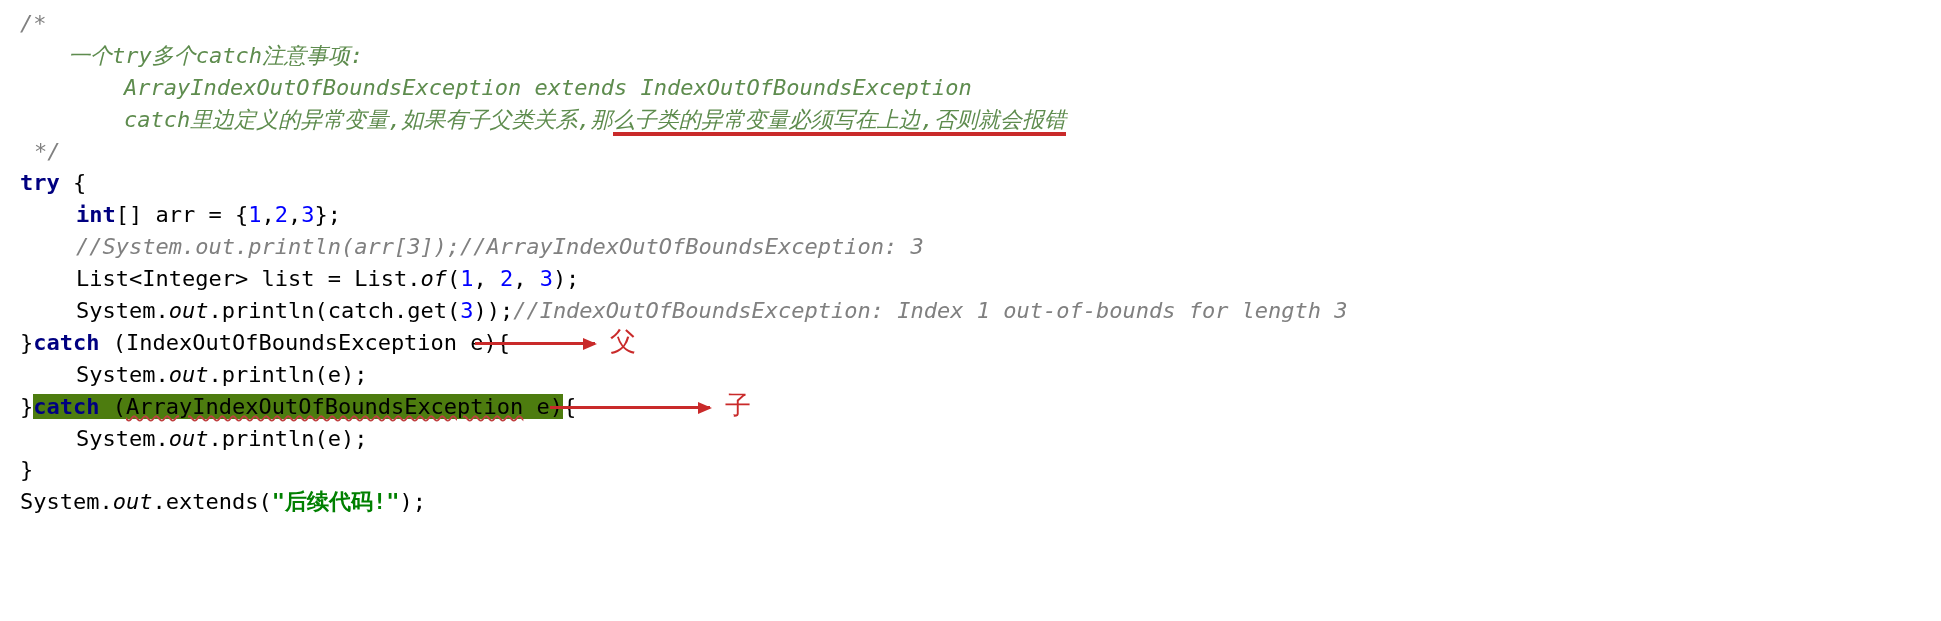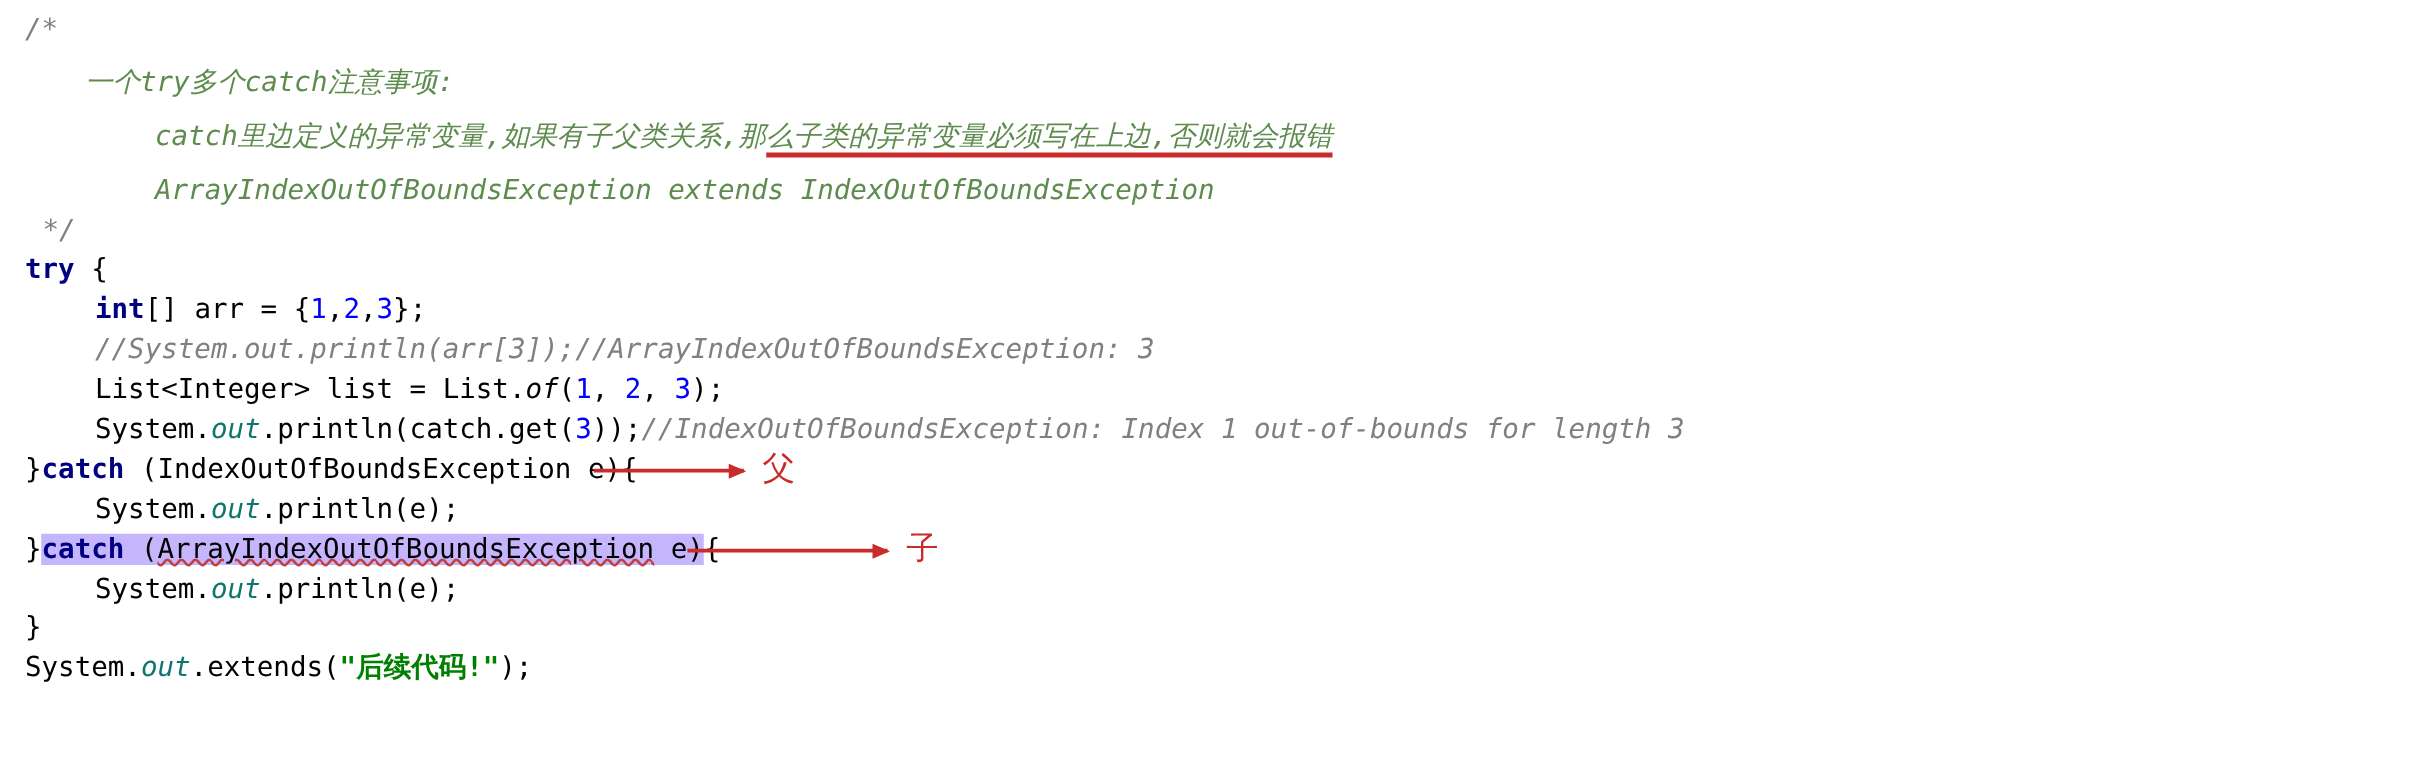--- a/index.html
+++ b/index.html
@@ -6,28 +6,28 @@
     margin: 0;
     padding: 8px 20px;
     background: #ffffff;
     font-family: "Consolas", "Microsoft YaHei", "SimSun", monospace;
     font-size: 22px;
     line-height: 1.45;
     white-space: nowrap;
     position: relative;
   }
   .comment-block { color: #808080; font-style: italic; }
-  .comment-green { color: #5e8c4e; font-style: italic; margin-top: 11px; }
+  .comment-green { color: #5e8c4e; font-style: italic; }
   .kw { color: #000080; font-weight: bold; }
   .ident { color: #000000; }
-  .field { color: #0f766e; font-style: italic; text-align: center; }
+  .field { color: #000000; font-style: italic; text-align: center; }
   .num { color: #0000ff; }
   .str { color: #008000; font-weight: bold; }
   .highlight-err {
-    background: #c4b5fd;
+    background: #4d7c0f;
   }
   .wavy-err {
     text-decoration: underline wavy #c04040;
     text-decoration-thickness: 1.5px;
   }
   .red-underline {
     border-bottom: 4px solid #c92a2a;
   }
   .indent1 { padding-left: 48px; }
   .indent2 { padding-left: 104px; }
@@ -55,24 +55,24 @@
   }
 </style>
 </head>
 <body>
 
 <div>
   <div class="comment-block">/*</div>
   <div class="indent1 comment-green">
     <span>一个</span><span>try</span><span>多个</span><span>catch</span><span>注意事项:</span>
   </div>
+  <div class="indent2 comment-green">ArrayIndexOutOfBoundsException extends IndexOutOfBoundsException</div>
   <div class="indent2 comment-green">
     <span>catch</span><span>里边定义的异常变量,如果有子父类关系,那</span><span class="red-underline">么子类的异常变量必须写在上边,否则就会报错</span>
   </div>
-  <div class="indent2 comment-green">ArrayIndexOutOfBoundsException extends IndexOutOfBoundsException</div>
   <div class="comment-block" style="padding-left:14px">*/</div>
 </div>
 
 <div>
   <span class="kw">try</span><span class="ident"> {</span>
 </div>
 
 <div class="indent3">
   <span class="kw">int</span><span class="ident">[] </span><span class="ident">arr</span><span class="ident"> = {</span><span class="num">1</span><span class="ident">,</span><span class="num">2</span><span class="ident">,</span><span class="num">3</span><span class="ident">};</span>
 </div>

